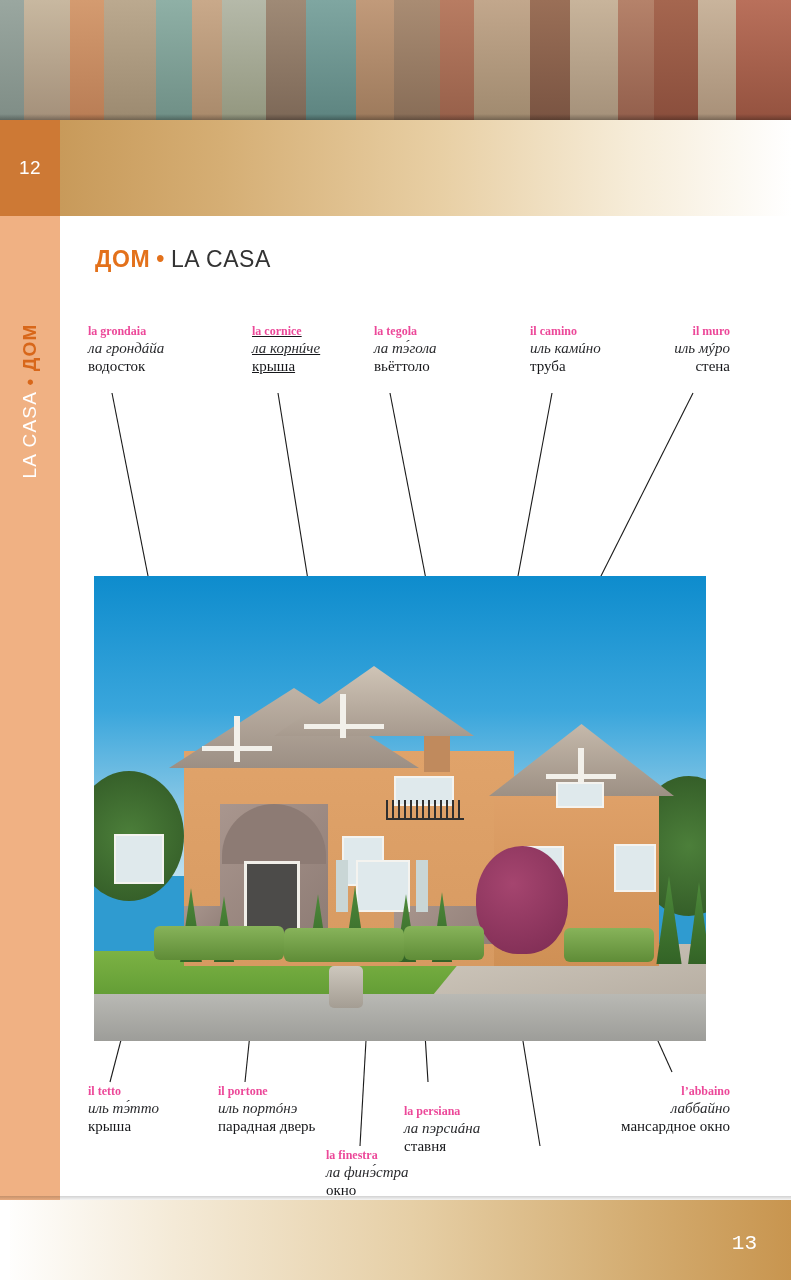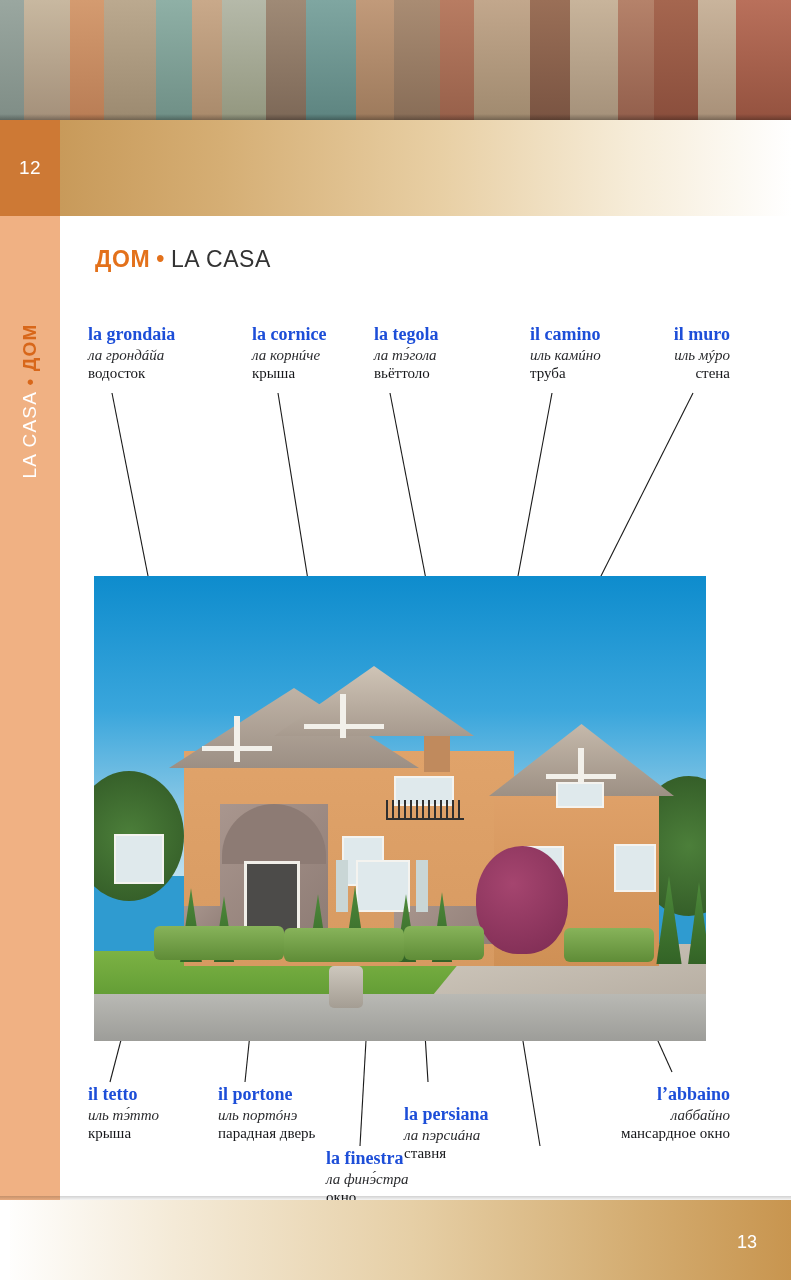--- a/index.html
+++ b/index.html
@@ -230,22 +230,22 @@
 
   
   .callout {
     position: absolute;
     font-family: "Liberation Serif", serif;
     line-height: 1.22;
     color: #16171a;
   }
   .callout .it {
     font-weight: bold;
-    font-size: 18px;
-    color: #1d4ed8;
+    font-size: 12px;
+    color: #ec4899;
     white-space: nowrap;
   }
   .callout .tr {
     font-style: italic;
     font-size: 15px;
     color: #2a2b2e;
     white-space: nowrap;
   }
   .callout .ru {
     font-size: 15px;
@@ -269,22 +269,22 @@
   }
   .footer-shadow {
     position: absolute;
     left: 0; top: 1196px;
     width: 791px; height: 5px;
     background: linear-gradient(to bottom, rgba(0,0,0,0.18), rgba(0,0,0,0));
   }
   .footer-page-num {
     position: absolute;
     right: 34px; top: 1232px;
-    font-family: Liberation Sans, sans-serif;
-    font-size: 18px;
+    font-family: Liberation Mono, monospace;
+    font-size: 21px;
     color: #ffffff;
   }
   .left-white-strip {
     position: absolute; left: 0; top: 1200px; width: 10px; height: 80px;
     background: #ffffff;
   }
 </style>
 </head>
 <body>
 
@@ -426,21 +426,21 @@
 
       <div class="rock"></div>
     </div>
 
     <div class="callout" style="left:28px;top:108px;">
       <div class="it">la grondaia</div>
       <div class="tr">ла грондáйа</div>
       <div class="ru">водосток</div>
     </div>
 
-    <div class="callout" style="left:192px;top:108px;">
+    <div class="callout" style="left:192px;top:108px;text-decoration:underline;">
       <div class="it">la cornice</div>
       <div class="tr">ла корнúче</div>
       <div class="ru">крыша</div>
     </div>
 
     <div class="callout" style="left:314px;top:108px;">
       <div class="it">la tegola</div>
       <div class="tr">ла тэ́гола</div>
       <div class="ru">вьёттоло</div>
     </div>

